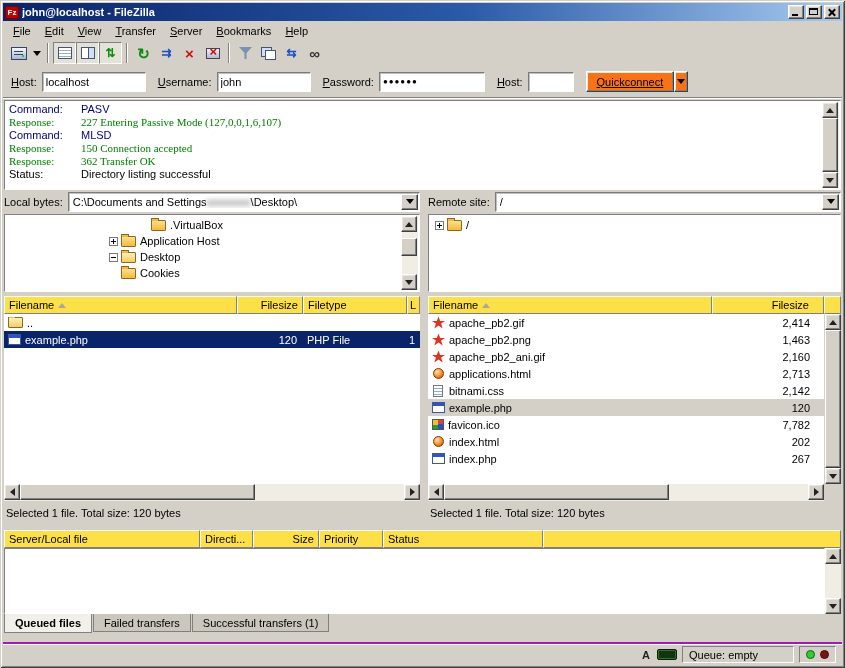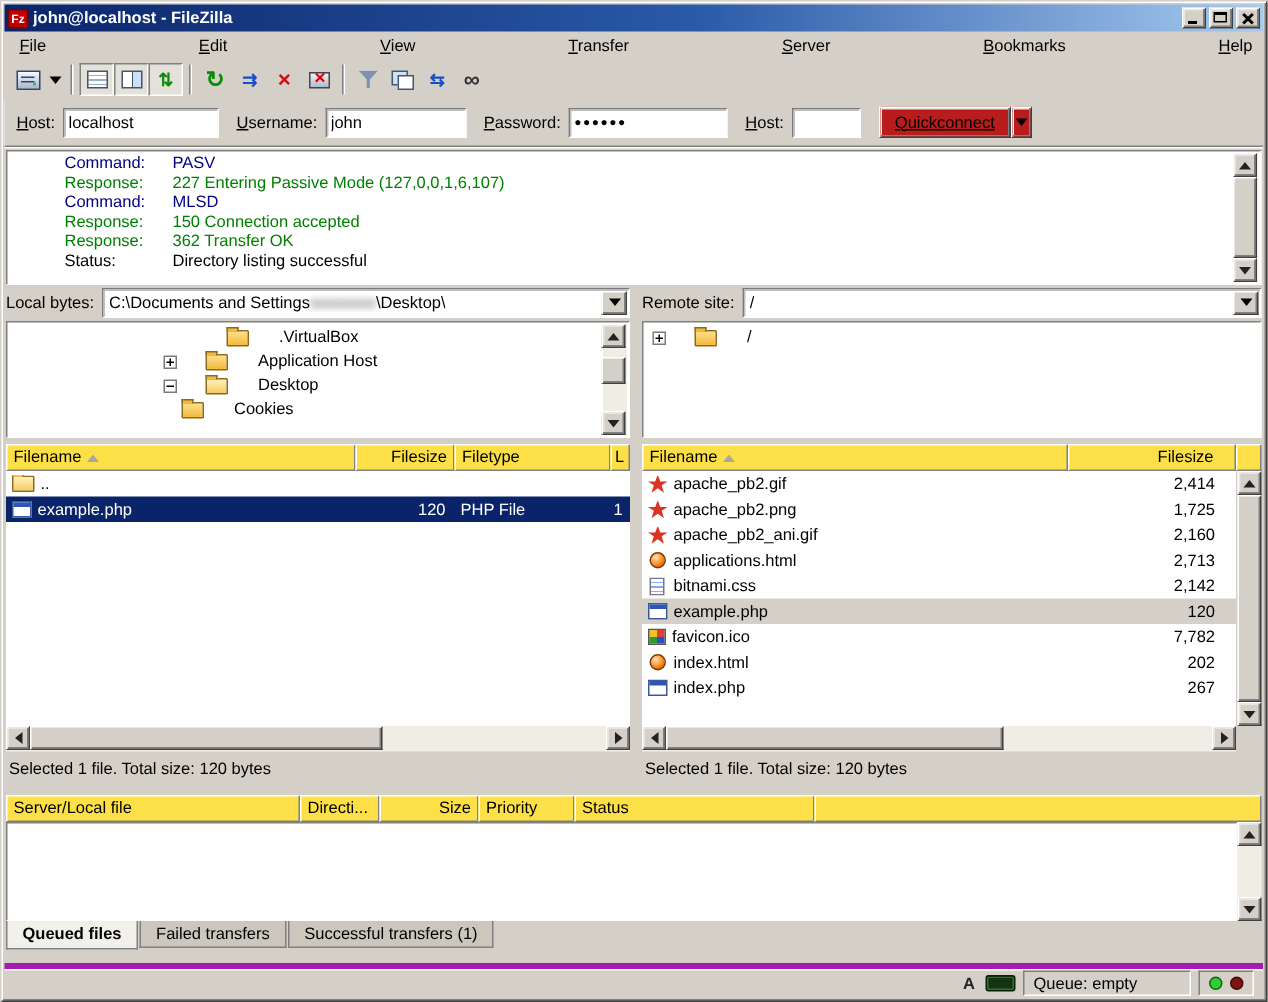--- a/index.html
+++ b/index.html
@@ -17,21 +17,21 @@
     color:#fff; font-size:8px; font-weight:bold; display:flex; align-items:center; justify-content:center; margin-right:3px; }
   .title-text { color:#fff; font-weight:bold; flex:1; white-space:nowrap; overflow:hidden; }
   .tb-btn { width:16px; height:14px; background:#d4d0c8; border:1px solid; border-color:#fff #404040 #404040 #fff;
     box-shadow:inset -1px -1px 0 #808080, inset 1px 1px 0 #ece9e2; position:relative; margin-left:2px; }
   .g-min { position:absolute; left:3px; bottom:2px; width:6px; height:2px; background:#000; }
   .g-max { position:absolute; left:2px; top:2px; width:9px; height:7px; border:1px solid #000; border-top-width:2px; }
   .g-x1,.g-x2 { position:absolute; left:6px; top:2px; width:2px; height:9px; background:#000; }
   .g-x1 { transform:rotate(45deg); } .g-x2 { transform:rotate(-45deg); }
 
   
-  .menubar { position:absolute; left:3px; top:21px; right:3px; height:19px; display:flex; align-items:center; padding-left:3px;justify-content:space-between; }
+  .menubar { position:absolute; left:3px; top:21px; right:3px; height:19px; display:flex; align-items:center; padding-left:3px; }
   .menu-item { display:block; padding:2px 7px; }
   .menu-item::first-letter { text-decoration:underline; }
   .toolbar { position:absolute; left:3px; top:40px; right:3px; height:26px; display:flex; align-items:center; padding-left:4px; }
   .tbtn { width:23px; height:22px; display:flex; align-items:center; justify-content:center; border:1px solid transparent; flex:none; }
   .tbtn.dd { width:13px; }
   .tbtn.pressed { border-color:#808080 #fff #fff #808080; background:#e4e1d8; }
   .tsep { width:2px; height:20px; border-left:1px solid #808080; border-right:1px solid #fff; margin:0 4px; flex:none; }
   .glyph { font-size:12px; font-weight:bold; line-height:1; }
   .glyph.big { font-size:15px; }
   .green { color:#0b8a0b; } .blue { color:#1650c8; } .red { color:#cc1111; } .dark { color:#333; }
@@ -51,34 +51,34 @@
 
   
   .qcbar { position:absolute; left:3px; top:66px; right:3px; height:32px; display:flex; align-items:center; padding:0 8px;
     border-bottom:1px solid #808080; box-shadow:0 1px 0 #fff; }
   .qc-label { display:inline-block; margin-right:5px; }
   .qc-label::first-letter { text-decoration:underline; }
   .ml { margin-left:12px; }
   .field { height:20px; background:#fff; border:1px solid #7b7b7b; border-bottom-color:#fff; border-right-color:#fff;
     box-shadow:inset 1px 1px 0 rgba(0,0,0,.25); font-family:"Liberation Sans",sans-serif; font-size:11px; padding:0 3px; }
   .pw { font-size:8px; letter-spacing:1px; }
-  .btn { height:21px; background:#b91c1c; border:1px solid; border-color:#fff #404040 #404040 #fff;
+  .btn { height:21px; background:#f97316; border:1px solid; border-color:#fff #404040 #404040 #fff;
     box-shadow:inset -1px -1px 0 #808080, inset 1px 1px 0 #ece9e2; font-family:"Liberation Sans",sans-serif; font-size:11px; }
   .qc-btn { margin-left:12px; padding:0 10px; }
   .qc-dd { width:14px; padding:0; display:flex; align-items:center; justify-content:center; }
   .ul { text-decoration:underline; }
 
   
   .sunken { border:1px solid; border-color:#808080 #fff #fff #808080; background:#fff; }
 
   
   .logbox { position:absolute; left:4px; top:100px; width:837px; height:90px; padding:2px 20px 2px 4px; overflow:hidden; }
   .logline { height:13px; line-height:13px; white-space:nowrap; }
-  .lpre { display:inline-block; width:72px;margin-left:34px; }
-  .command { color:#000080; } .response { color:#008000; } .status { color:#000000; }
+  .lpre { display:inline-block; width:72px; }
+  .command { color:#000080; } .response { color:#008000;font-family:Liberation Serif, serif; } .status { color:#000000; }
 
   
   .sb-btn { position:absolute; width:16px; height:16px; background:#d4d0c8; border:1px solid; border-color:#fff #404040 #404040 #fff;
     box-shadow:inset -1px -1px 0 #808080, inset 1px 1px 0 #e8e5de; display:flex; align-items:center; justify-content:center; }
   .vsb { position:absolute; width:16px; background:#efede4; }
   .vsb .up { top:0; left:-1px; } .vsb .down { bottom:0; left:-1px; }
   .vthumb { position:absolute; left:-1px; width:16px; background:#d4d0c8; border:1px solid; border-color:#fff #404040 #404040 #fff; box-shadow:inset -1px -1px 0 #808080; }
   .hsb { position:relative; height:17px; background:#efede4; }
   .hsb .left { left:0; top:0; } .hsb .right { right:0; top:0; }
   .hthumb { position:absolute; top:0; height:16px; background:#d4d0c8; border:1px solid; border-color:#fff #404040 #404040 #fff; box-shadow:inset -1px -1px 0 #808080; }
@@ -93,21 +93,21 @@
   .site-label { margin-right:5px; white-space:nowrap; }
   .combo { flex:1; height:20px; background:#fff; border:1px solid #7b7b7b; border-bottom-color:#fff; border-right-color:#fff;
     box-shadow:inset 1px 1px 0 rgba(0,0,0,.25); position:relative; display:flex; align-items:center; padding:0 20px 0 4px; overflow:hidden; }
   .combo-text { white-space:nowrap; overflow:hidden; }
   .combo .dd { position:absolute; right:1px; top:1px; bottom:1px; width:17px; background:#d4d0c8; border:1px solid; border-color:#fff #404040 #404040 #fff;
     box-shadow:inset -1px -1px 0 #808080; display:flex; align-items:center; justify-content:center; }
   .blurred { filter:blur(2.5px); color:#555; }
 
   
   .treebox { position:absolute; top:214px; height:78px; padding-top:2px; overflow:hidden; }
-  .trow { height:16px; display:flex; align-items:center; white-space:nowrap;gap:16px; }
+  .trow { height:16px; display:flex; align-items:center; white-space:nowrap; }
   .tg { width:9px; height:9px; background:#fff; border:1px solid #7b7b7b; position:relative; margin-right:3px; flex:none; }
   .tg::before { content:""; position:absolute; left:1px; top:3px; width:5px; height:1px; background:#000; }
   .tg.plus::after { content:""; position:absolute; left:3px; top:1px; width:1px; height:5px; background:#000; }
 
   
   .i-folder { width:15px; height:11px; flex:none; margin-right:4px; background:linear-gradient(#ffe08a,#f4b940);
     border:1px solid #8a6a20; border-radius:1px; position:relative; }
   .i-folder::before { content:""; position:absolute; left:-1px; top:-3px; width:6px; height:2px; background:#f4b940;
     border:1px solid #8a6a20; border-bottom:none; }
   .i-folder.open { background:linear-gradient(#fff0bd,#f7cb62); }
@@ -146,21 +146,21 @@
   
   .queuewrap { position:absolute; left:4px; top:530px; width:837px; height:84px; }
   .queuebody { background:#fff; height:66px; width:821px; }
 
   
   .tabsrow { position:absolute; left:4px; top:614px; display:flex; align-items:flex-start; }
   .tab { height:18px; padding:0 10px; background:#cbc7bd; border:1px solid #808080; border-top:none; display:flex; align-items:center; margin-right:1px; }
   .tab.active { background:#f2f0ea; font-weight:bold; height:19px; }
 
   
-  .statusbar { position:absolute; left:3px; right:3px; bottom:3px; height:23px; border-top:4px solid #a21caf;
+  .statusbar { position:absolute; left:3px; right:3px; bottom:3px; height:23px; border-top:2px solid #a21caf;
     box-shadow:inset 0 1px 0 #fff; display:flex; align-items:center; justify-content:flex-end; padding:0 6px; gap:5px; }
   .sb-panel { height:17px; border:1px solid; border-color:#808080 #fff #fff #808080; display:flex; align-items:center; padding:0 6px; }
   .queue-panel { width:112px; }
   .led { width:9px; height:9px; border-radius:50%; }
   .led.on { background:#33cc33; border:1px solid #0a6a0a; }
   .led.off { background:#7c1414; border:1px solid #4a0808; }
   .sb-ascii { font-weight:bold; font-size:11px; color:#222; width:12px; text-align:center; }
   .sb-ascii::before { content:"A"; }
   .sb-socket { width:20px; height:11px; border-radius:2px; background:#12350f; border:1px solid #0a2008;
     box-shadow:inset 0 0 0 1px #3a6a34; }
@@ -396,21 +396,21 @@
             <span class="i-star"></span>
             <span>apache_pb2.gif</span>
           </span>
           <span class="cell numr" style="width:112px">2,414</span>
         </div>
       <div class="lrow">
           <span class="cell name" style="width:284px">
             <span class="i-star"></span>
             <span>apache_pb2.png</span>
           </span>
-          <span class="cell numr" style="width:112px">1,725</span>
+          <span class="cell numr" style="width:112px">1,463</span>
         </div>
       <div class="lrow">
           <span class="cell name" style="width:284px">
             <span class="i-star"></span>
             <span>apache_pb2_ani.gif</span>
           </span>
           <span class="cell numr" style="width:112px">2,160</span>
         </div>
       <div class="lrow">
           <span class="cell name" style="width:284px">

